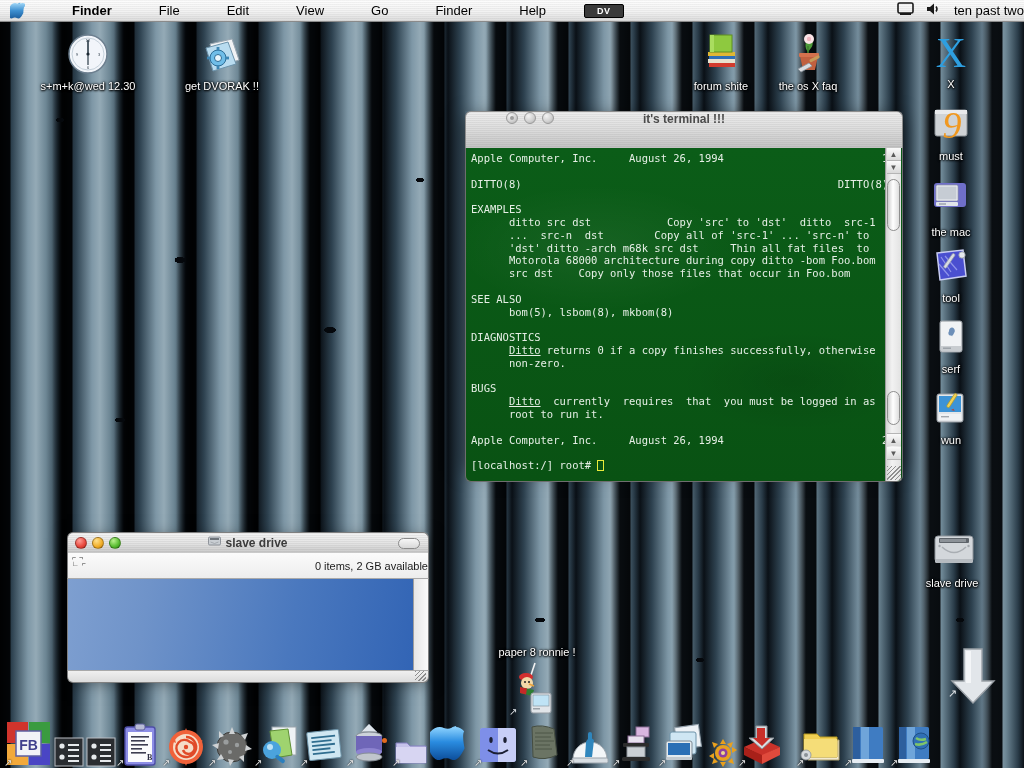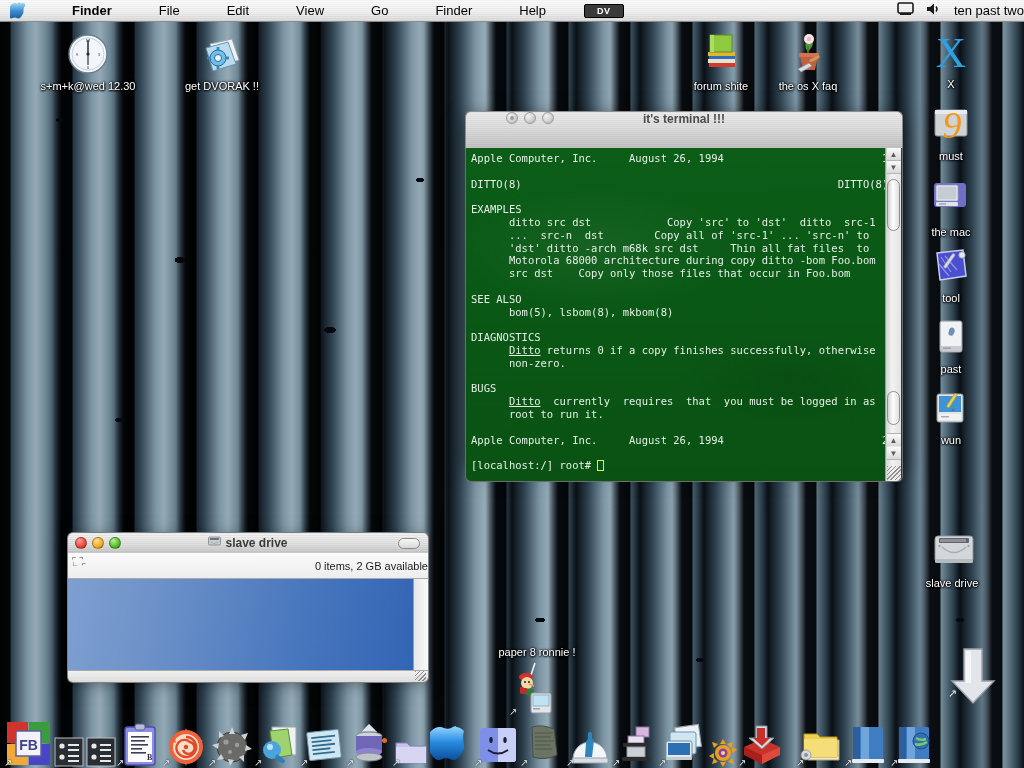--- a/index.html
+++ b/index.html
@@ -396,21 +396,21 @@
   <div class="glyph">
     <svg width="48" height="48" viewBox="0 0 48 48">
       <rect x="13" y="8" width="22" height="31" rx="2" fill="#dfe2e5" stroke="#9aa0a6" stroke-width="1"></rect>
       <rect x="14" y="9" width="20" height="24" fill="#f0f2f4"></rect>
       <rect x="14" y="33" width="20" height="5" fill="#c8ccd0"></rect>
       <path d="M22 18 c0-2 1.5-3.4 3-3.4 1.4 0 2.8 1.3 2.8 3.2 0 2.6-2.7 3.4-2.7 5.6" fill="#6d8fb8"></path>
       <circle cx="24" cy="20" r="2.6" fill="#6d8fb8"></circle>
       <rect x="16" y="34.5" width="8" height="1.4" fill="#9aa0a6"></rect>
     </svg>
   </div>
-  <div class="lbl">past</div>
+  <div class="lbl">serf</div>
 </div>
 
 <div class="dicon" style="left:903px; top:384px;">
   <div class="glyph">
     <svg width="48" height="48" viewBox="0 0 48 48">
       <rect x="10" y="10" width="26" height="28" rx="2" fill="#e3e6e9" stroke="#969ca2" stroke-width="1"></rect>
       <rect x="12" y="12" width="22" height="16" fill="#3d93d6"></rect>
       <rect x="12" y="30" width="22" height="6" fill="#f0f2f4"></rect>
       <rect x="14" y="32" width="8" height="1.4" fill="#a3a9af"></rect>
       <rect x="28" y="9" width="3" height="16" rx="1.4" transform="rotate(33 28 9)" fill="#f0d257" stroke="#b59a22" stroke-width="0.7"></rect>

